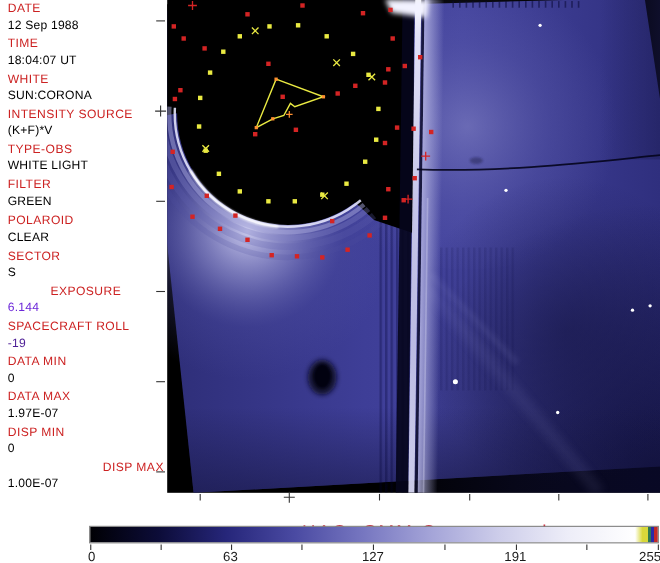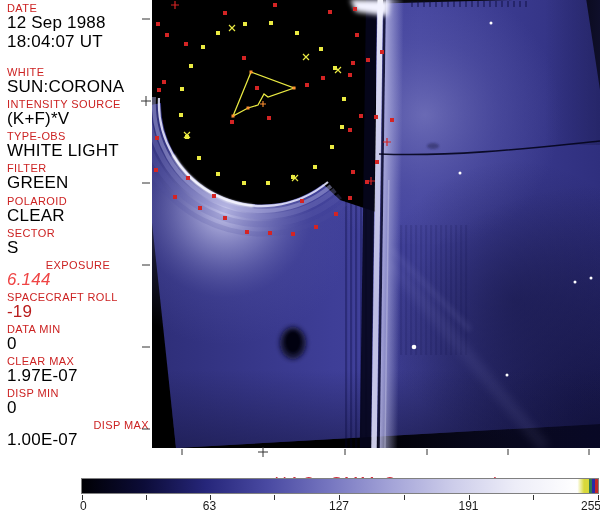--- a/index.html
+++ b/index.html
@@ -4,21 +4,21 @@
 <style>
   html,body{margin:0;padding:0;background:#777;}
   #canvas{
     position:relative;width:600px;height:512px;background:#ffffff;overflow:hidden;
     font-family:"Liberation Sans",sans-serif;
   }
   
   #sidebar{position:absolute;left:7px;top:2px;width:142px;}
   .field{height:32.1px;overflow:visible;}
   .flabel{font-size:11px;line-height:13px;letter-spacing:.4px;white-space:nowrap;}
-  .fvalue{font-size:17px;line-height:16px;letter-spacing:.2px;color:#000;white-space:nowrap;}
+  .fvalue{font-size:11px;line-height:16px;letter-spacing:.2px;color:#000;white-space:nowrap;}
   
   #viewer-svg{position:absolute;left:0;top:0;width:600px;height:512px;}
   
   #title{position:absolute;left:152px;top:454px;width:448px;text-align:center;
          font-size:17px;letter-spacing:2px;white-space:pre;}
   
   #colorbar{position:absolute;left:81px;top:478px;width:516px;height:14px;
             border:1px solid #808080;}
   .cb-tick{position:absolute;top:495px;width:1px;height:5px;background:#333;}
   .cb-label{position:absolute;top:499px;font-size:12px;color:#1a1a1a;transform:translateX(-50%);white-space:nowrap;}
@@ -27,20 +27,21 @@
 <body>
 
 <div id="canvas">
 
   <div id="sidebar">
       <div class="field">
         <div class="flabel" style="color: rgb(204, 34, 34);">DATE</div>
         <div class="fvalue" style="color: rgb(0, 0, 0);">12 Sep 1988</div>
       </div>
       <div class="field">
+        <div class="flabel" style="color: rgb(204, 34, 34);">TIME</div>
         <div class="fvalue" style="color: rgb(0, 0, 0);">18:04:07 UT</div>
       </div>
       <div class="field">
         <div class="flabel" style="color: rgb(204, 34, 34);">WHITE</div>
         <div class="fvalue" style="color: rgb(0, 0, 0);">SUN:CORONA</div>
       </div>
       <div class="field">
         <div class="flabel" style="color: rgb(204, 34, 34);">INTENSITY SOURCE</div>
         <div class="fvalue" style="color: rgb(0, 0, 0);">(K+F)*V</div>
       </div>
@@ -55,32 +56,32 @@
       <div class="field">
         <div class="flabel" style="color: rgb(204, 34, 34);">POLAROID</div>
         <div class="fvalue" style="color: rgb(0, 0, 0);">CLEAR</div>
       </div>
       <div class="field">
         <div class="flabel" style="color: rgb(204, 34, 34);">SECTOR</div>
         <div class="fvalue" style="color: rgb(0, 0, 0);">S</div>
       </div>
       <div class="field">
         <div class="flabel" style="color: rgb(204, 34, 34); text-align: center;">EXPOSURE</div>
-        <div class="fvalue" style="color: #ef4444; font-style: italic;">6.144</div>
+        <div class="fvalue" style="color: #6d28d9;">6.144</div>
       </div>
       <div class="field">
         <div class="flabel" style="color: rgb(204, 34, 34);">SPACECRAFT ROLL</div>
-        <div class="fvalue" style="color: #b91c1c;">-19</div>
+        <div class="fvalue" style="color: #4c1d95;">-19</div>
       </div>
       <div class="field">
         <div class="flabel" style="color: rgb(204, 34, 34);">DATA MIN</div>
         <div class="fvalue" style="color: rgb(0, 0, 0);">0</div>
       </div>
       <div class="field">
-        <div class="flabel" style="color: rgb(204, 34, 34);">CLEAR MAX</div>
+        <div class="flabel" style="color: rgb(204, 34, 34);">DATA MAX</div>
         <div class="fvalue" style="color: rgb(0, 0, 0);">1.97E-07</div>
       </div>
       <div class="field">
         <div class="flabel" style="color: rgb(204, 34, 34);">DISP MIN</div>
         <div class="fvalue" style="color: rgb(0, 0, 0);">0</div>
       </div>
       <div class="field">
         <div class="flabel" style="color: rgb(204, 34, 34); text-align: right;">DISP MAX</div>
         <div class="fvalue" style="color: rgb(0, 0, 0);">1.00E-07</div>
       </div>

